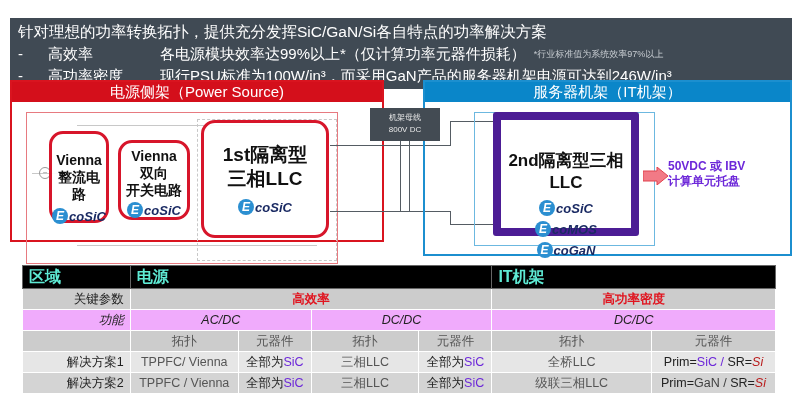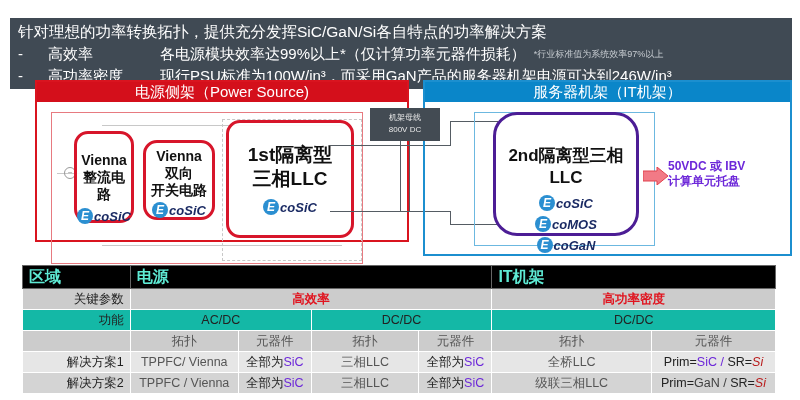--- a/index.html
+++ b/index.html
@@ -8,57 +8,57 @@
 
   
   .banner { position: absolute; left: 10px; top: 4px; width: 782px; height: 71px; background: #404a54; color: #ffffff; padding: 3px 8px; margin-top: 14px; }
   .banner .line1 { font-size: 15.5px; line-height: 22px; white-space: nowrap; }
   .banner .row { font-size: 15px; line-height: 22px; white-space: nowrap; display: flex; }
   .banner .dash { width: 30px; display: inline-block; }
   .banner .lbl { width: 112px; display: inline-block; }
   .banner .note { font-size: 9px; color: #c8cdd2; margin-left: 8px; align-self: center; }
 
   
-  .ps { position: absolute; left: 10px; top: 80px; width: 374px; height: 162px; border: 2px solid #d9141f; margin-left: 25px; }
+  .ps { position: absolute; left: 10px; top: 80px; width: 374px; height: 162px; border: 2px solid #d9141f; }
   .ps-title { position: absolute; left: 0; top: 0; width: 100%; height: 20px; background: #d40f1b; color: #fff; font-size: 15px; line-height: 20px; text-align: center; }
   .ps-inner { position: absolute; left: 14px; top: 30px; width: 312px; height: 152px; border: 1px solid #e77a80; }
 
   
   .it { position: absolute; left: 423px; top: 80px; width: 369px; height: 176px; border: 2px solid #1c8fcf; }
   .it-title { position: absolute; left: 0; top: 0; width: 100%; height: 20px; background: #0a86c9; color: #fff; font-size: 15px; line-height: 20px; text-align: center; }
   .it-inner { position: absolute; left: 49px; top: 30px; width: 181px; height: 134px; border: 1px solid #6cb8e0; }
 
   
   .faint { position: absolute; background: #c8c8c8; }
 
   
   .blk { position: absolute; background: rgba(255,255,255,0.93); border: 3px solid #d7152a; border-radius: 14px; text-align: center; font-weight: bold; color: #111; }
   .blk .t { font-size: 14px; line-height: 17px; }
   .blk-big .t { font-size: 19px; line-height: 24px; }
-  .blk-it { position: absolute; background: rgba(255,255,255,0.93); border: 3px solid #4c1d95; border-radius: 24px; text-align: center; font-weight: bold; color: #111; }
+  .blk-it { position: absolute; background: rgba(255,255,255,0.93); border: 8px solid #4c1d95; border-radius: 3px; text-align: center; font-weight: bold; color: #111; }
   .blk-it .t { font-size: 17px; line-height: 22px; }
 
   .eco { display: inline-flex; align-items: center; font-weight: bold; font-style: italic; color: #1a2a63; font-size: 13px; }
   .eco .e { width: 16px; height: 16px; border-radius: 50%; background: #2b8fd1; color: #fff; font-style: italic; font-size: 12px; line-height: 16px; text-align: center; margin-right: 1px; font-weight: bold; }
 
   
   .bus { position: absolute; left: 370px; top: 108px; width: 70px; height: 33px; background: #434b53; color: #e8e8e8; font-size: 8px; text-align: center; line-height: 12px; padding-top: 4px; }
 
   .wire { position: absolute; background: #555c63; }
 
   
   .arrow { position: absolute; left: 643px; top: 167px; }
   .out { position: absolute; left: 668px; top: 159px; font-size: 12px; font-weight: bold; line-height: 15px; color: #6d28d9; }
 
   
   table { position: absolute; left: 22px; top: 265px; width: 754px; border-collapse: collapse; font-size: 12.5px; }
   td { border: 1px solid #ffffff; height: 21px; text-align: center; color: #333; padding: 0 4px; white-space: nowrap; }
   tr.hd td { background: #000; color: #5eead4; font-weight: bold; font-size: 16px; text-align: left; height: 23px; padding-left: 6px; border-color: #666; }
   tr.r1 td { background: #cccccc; }
-  tr.r2 td { background: #14b8a6; }
+  tr.r2 td { background: #f0abfc; font-style: italic; }
   tr.r3 td { background: #cccccc; color: #555; }
   tr.r4 td { background: #e6e6e6; }
   tr.r5 td { background: #d4d4d4; }
   td.rowlbl { text-align: right; padding-right: 6px; color: #222; }
   .red { color: #e0141f; font-weight: bold; }
   .blue { color: #6d28d9; }
   .green { color: #404040; }
   .orange { color: #b91c1c; font-style: italic; }
   .dark { color: #222; }
   .mid { color: #555; }

